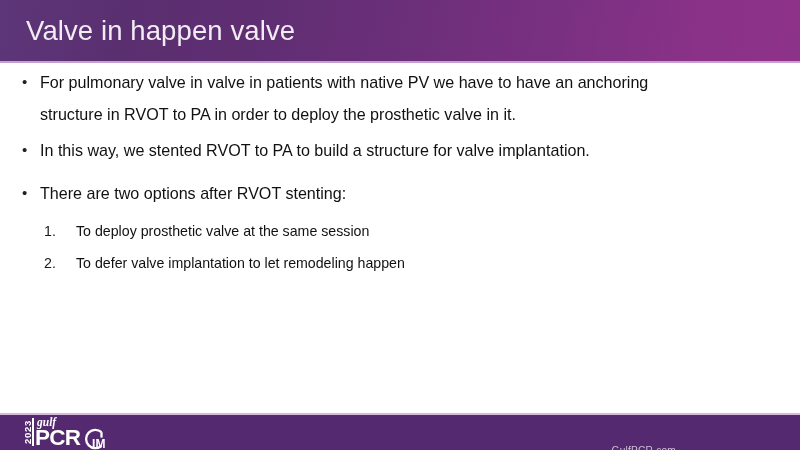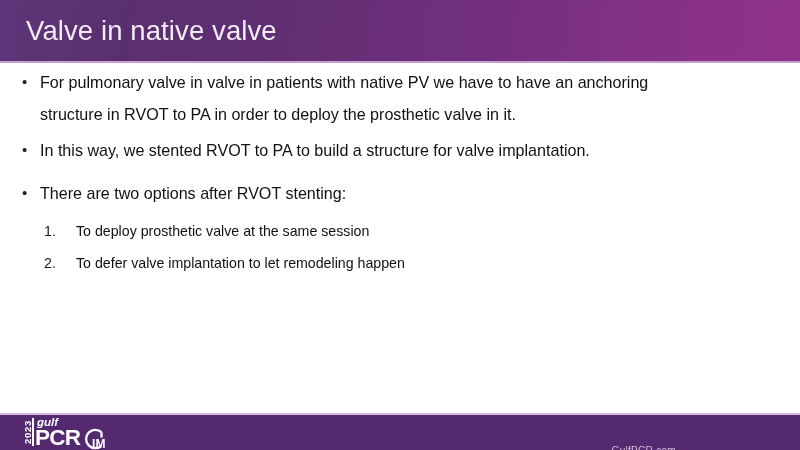--- a/index.html
+++ b/index.html
@@ -183,21 +183,21 @@
     left: 18px;
     top: 4px;
     width: 1.6px;
     height: 28px;
     background: #ffffff;
   }
   .logo-gulf {
     position: absolute;
     left: 23px;
     top: 2px;
-    font-family: Liberation Sans, sans-serif;
+    font-family: Liberation Serif, serif;
     font-style: italic;
     font-weight: bold;
     font-size: 11.5px;
     line-height: 12px;
     color: #ffffff;
     letter-spacing: 0px;
   }
   .logo-pcr {
     position: absolute;
     left: 21px;
@@ -228,21 +228,21 @@
     letter-spacing: 0.2px;
   }
 </style>
 </head>
 <body>
 
 <div class="slide">
 
   <div class="header"></div>
   <div class="header-underline"></div>
-  <div class="title">Valve in native valve</div>
+  <div class="title">Valve in happen valve</div>
 
   <div class="content">
 
     <div class="bullet-row b1">
       <span class="dot">•</span>
       <span class="bullet-text">For pulmonary valve in valve in patients with native PV we have to have an anchoring</span>
     </div>
     <div class="cont-row b1-cont">
       <span class="bullet-text">structure in RVOT to PA in order to deploy the prosthetic valve in it.</span>
     </div>

